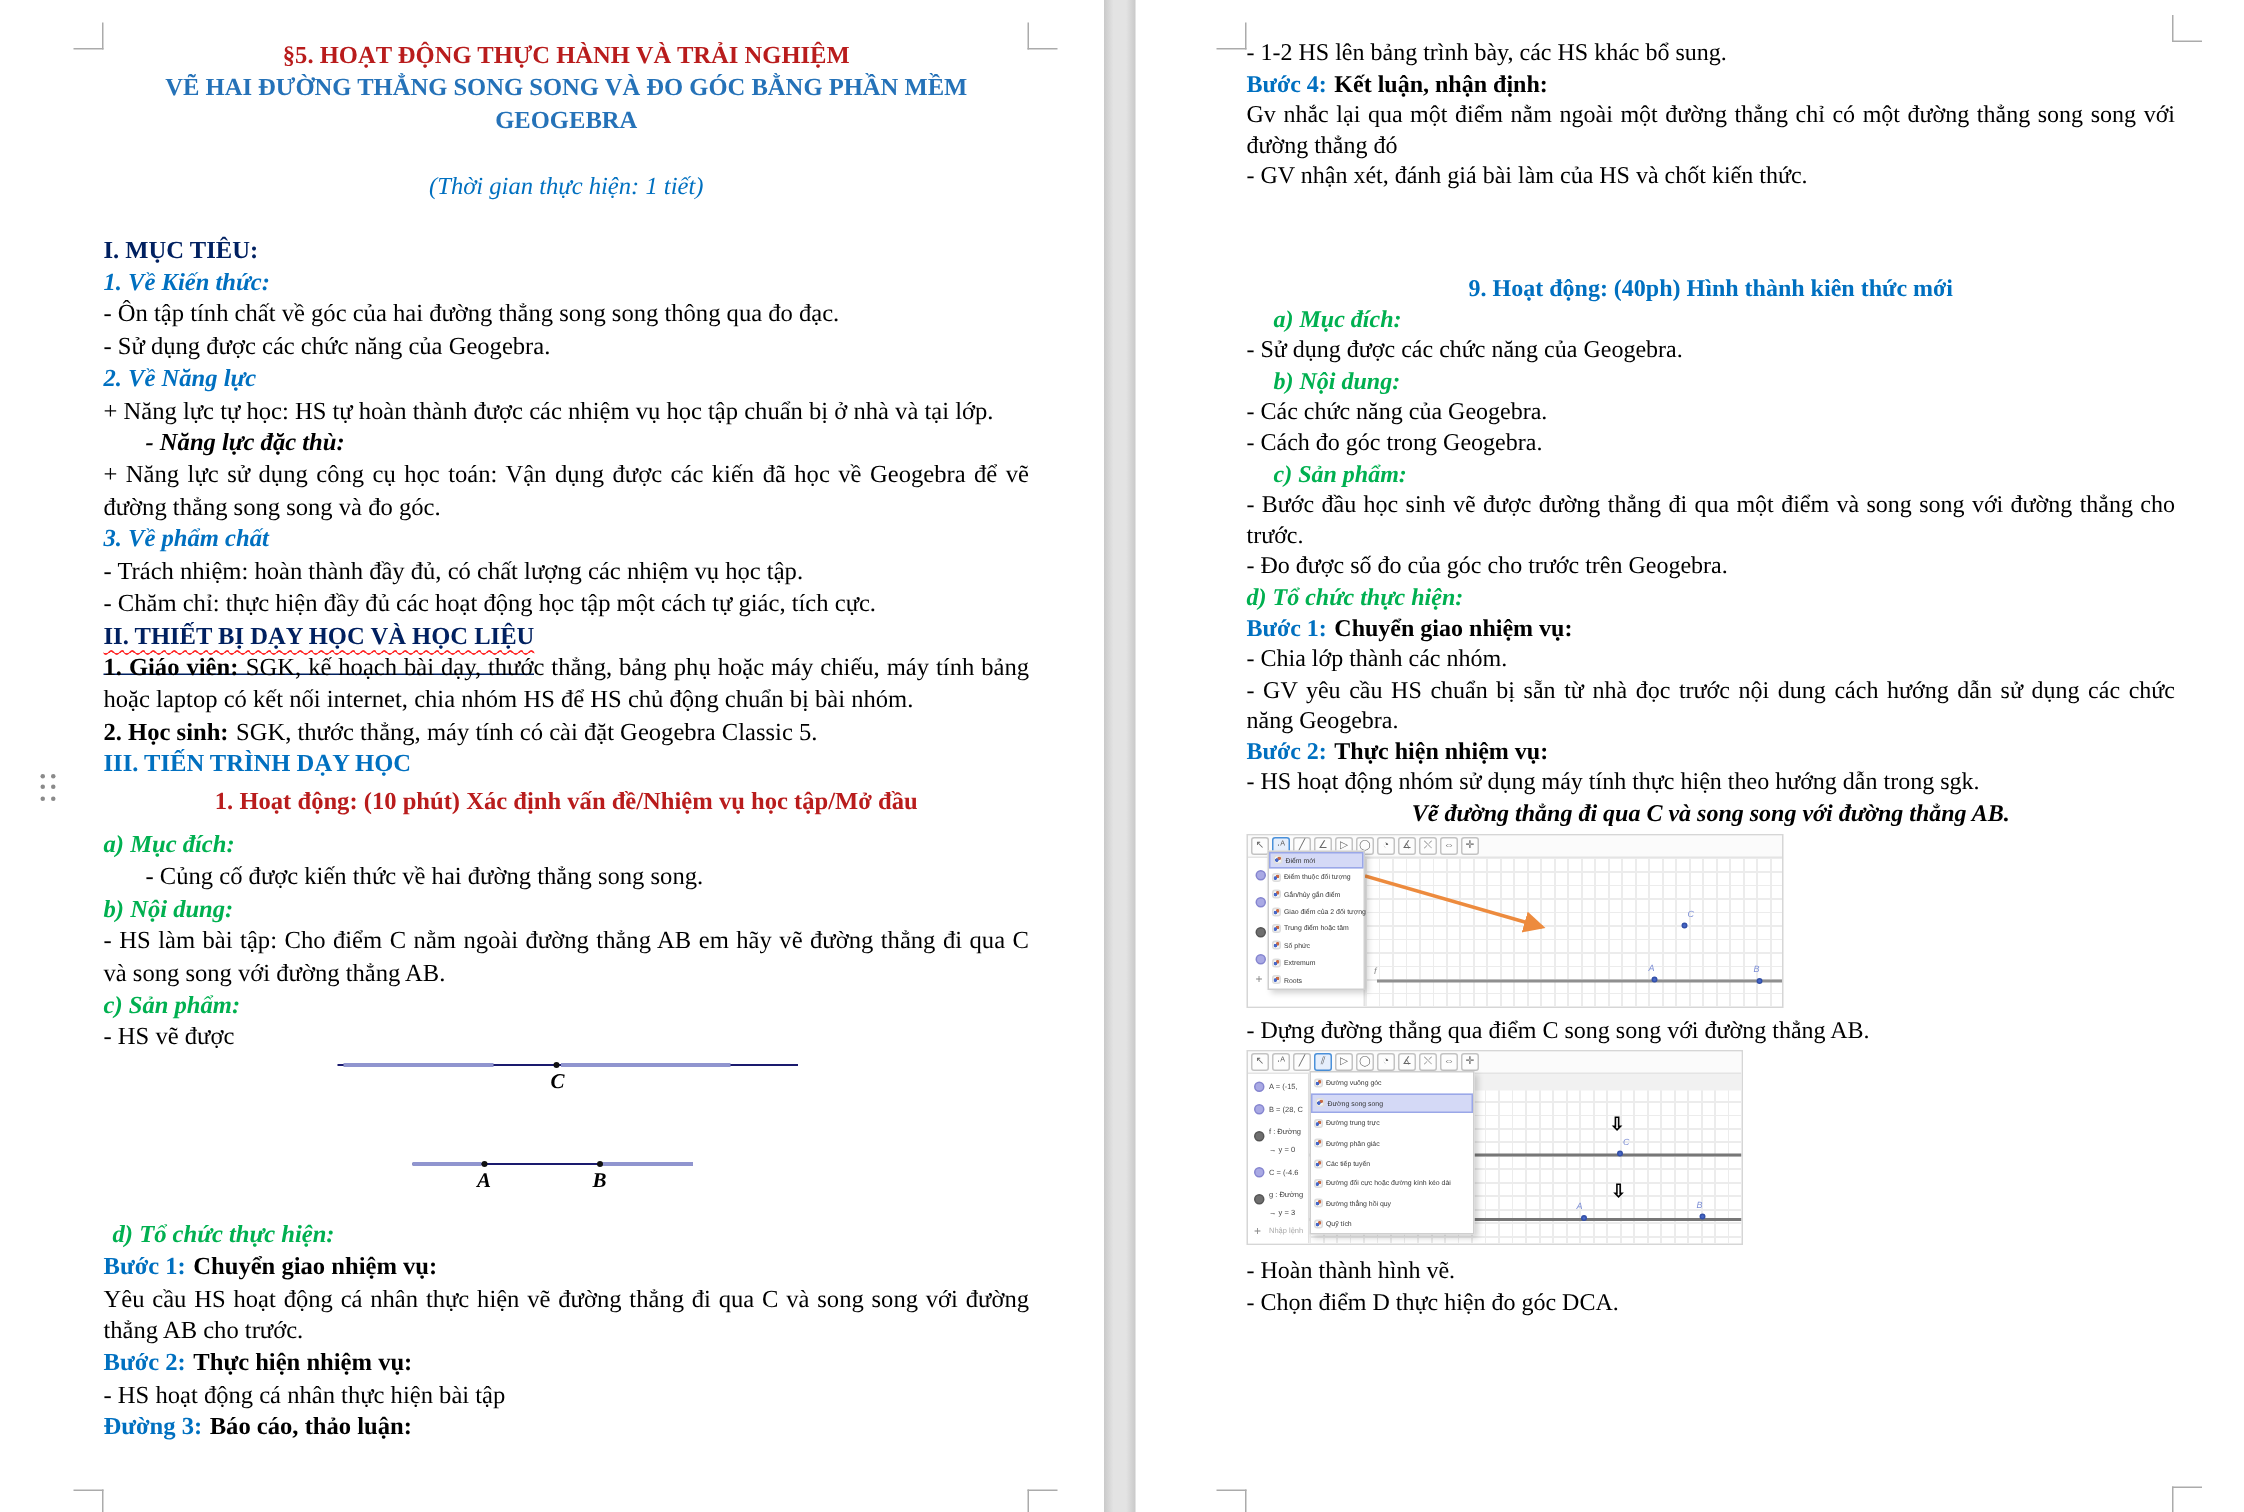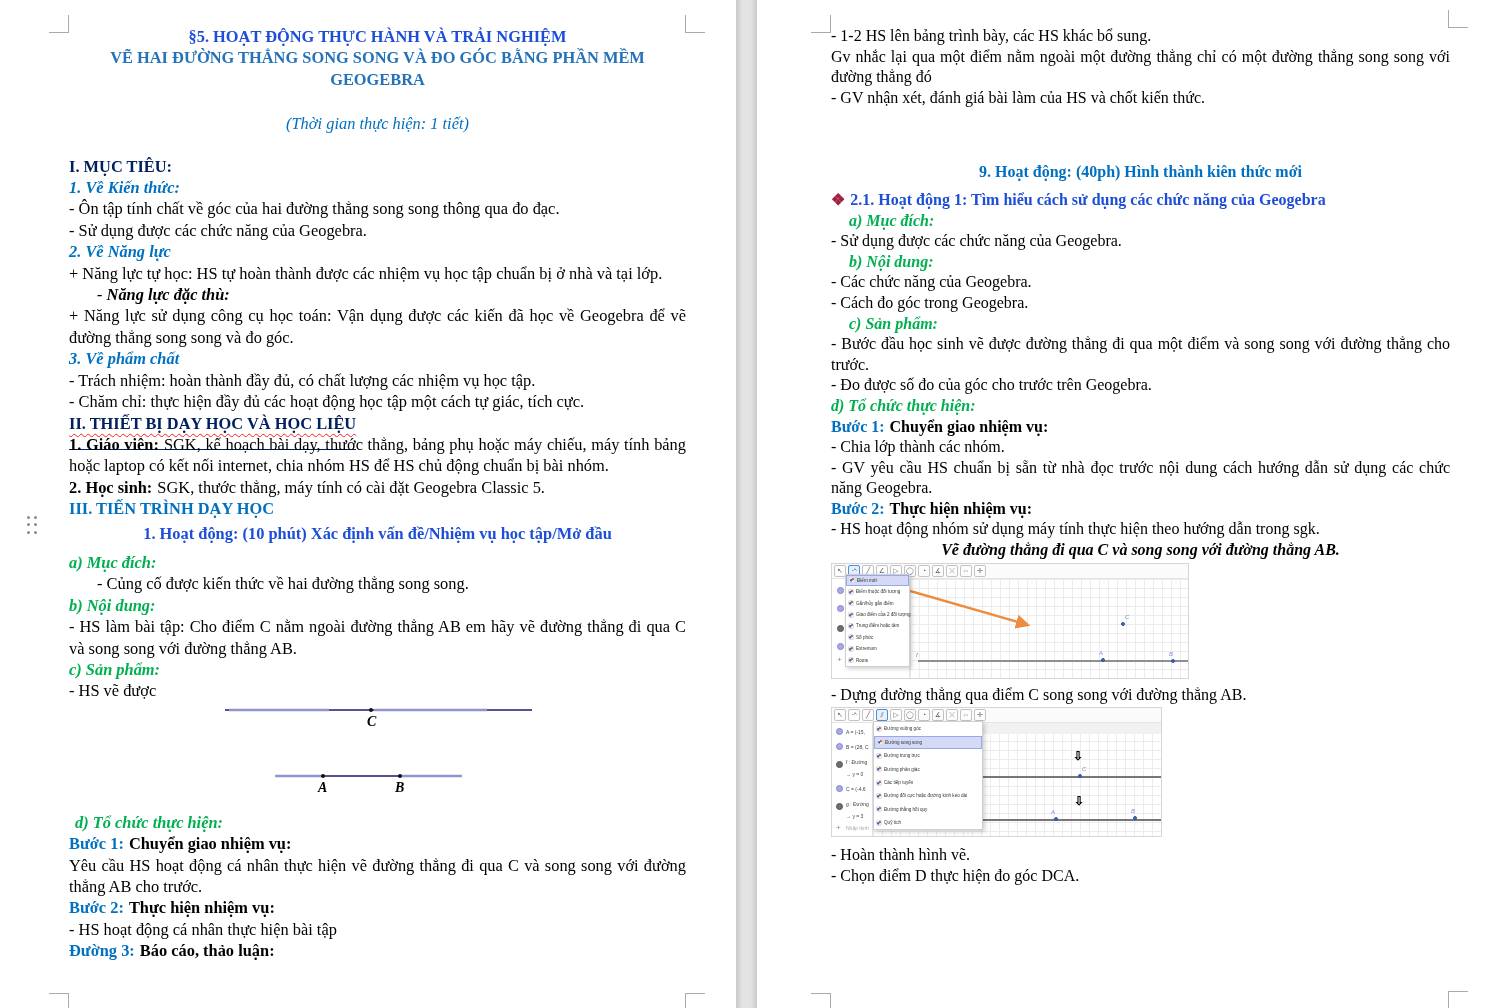--- a/index.html
+++ b/index.html
@@ -24,21 +24,21 @@
 
   
   .page { position:absolute; top:26px; }
   .page-1 { left:69px;  width:617px; }
   .page-2 { left:831px; width:619px; }
 
   p, h1, h2, h3 { font-weight:normal; }
   .p1 p, .p1 div.ln { font-size:16.4px; line-height:21.4px; text-align:justify; }
   .p2 p, .p2 div.ln { font-size:16px;   line-height:20.6px; text-align:justify; }
 
-  .red    { color:#1d4ed8; }
+  .red    { color:#b91c1c; }
   .blue   { color:#0070C0; }
   .mblue  { color:#2572B8; }
   .navy   { color:#002060; }
   .green  { color:#00B050; }
   .b      { font-weight:bold; }
   .i      { font-style:italic; }
   .ctr    { text-align:center !important; }
 
   .title1 { font-size:17.5px; line-height:21px; }
   .title2 { font-size:17.5px; line-height:21px; }
@@ -163,25 +163,25 @@
     <p class="b i green ind6">d) Tổ chức thực hiện:</p>
     <p><b class="blue lead">Bước 1:</b><b>Chuyển giao nhiệm vụ:</b></p>
     <p>Yêu cầu HS hoạt động cá nhân thực hiện vẽ đường thẳng đi qua C và song song với đường thẳng AB cho trước.</p>
     <p><b class="blue lead">Bước 2:</b><b>Thực hiện nhiệm vụ:</b></p>
     <p>- HS hoạt động cá nhân thực hiện bài tập</p>
     <p><b class="blue lead">Đường 3:</b><b>Báo cáo, thảo luận:</b></p>
   </div>
 
   <div class="page page-2 p2">
     <p>- 1-2 HS lên bảng trình bày, các HS khác bổ sung.</p>
+    <p><b class="blue lead">Bước 4:</b><b>Kết luận, nhận định:</b></p>
     <p>Gv nhắc lại qua một điểm nằm ngoài một đường thẳng chỉ có một đường thẳng song song với đường thẳng đó</p>
     <p>- GV nhận xét, đánh giá bài làm của HS và chốt kiến thức.</p>
     <div style="height:54px"></div>
     <p class="ctr b blue">9. Hoạt động: (40ph)  Hình thành kiên thức mới</p>
-    <p style="margin-top:7px"><b class="lead" style="color:#a02040;">❖</b><b class="red">2.1. Hoạt động 1: Tìm hiểu cách sử dụng các chức năng của Geogebra</b></p>
     <p class="b i green ind18">a) Mục đích:</p>
     <p>- Sử dụng được các chức năng của Geogebra.</p>
     <p class="b i green ind18">b) Nội dung:</p>
     <p>- Các chức năng của Geogebra.</p>
     <p>- Cách đo góc trong Geogebra.</p>
     <p class="b i green ind18">c) Sản phẩm:</p>
     <p>- Bước đầu học sinh vẽ được đường thẳng đi qua một điểm và song song với đường thẳng cho trước.</p>
     <p>- Đo được số đo của góc cho trước trên Geogebra.</p>
     <p class="b i green">d) Tổ chức thực hiện:</p>
     <p><b class="blue lead">Bước 1:</b><b>Chuyển giao nhiệm vụ:</b></p>

